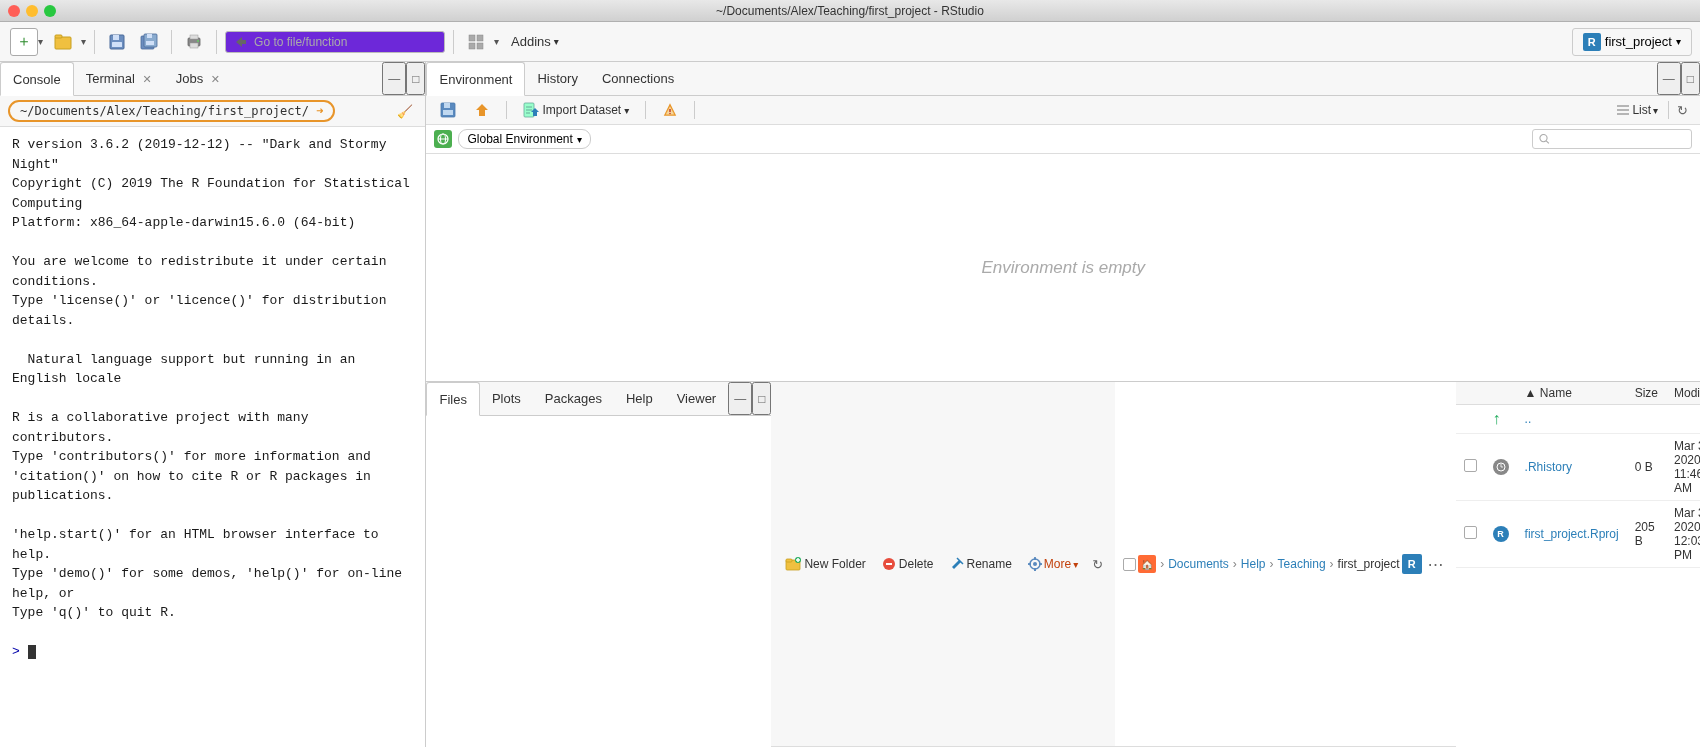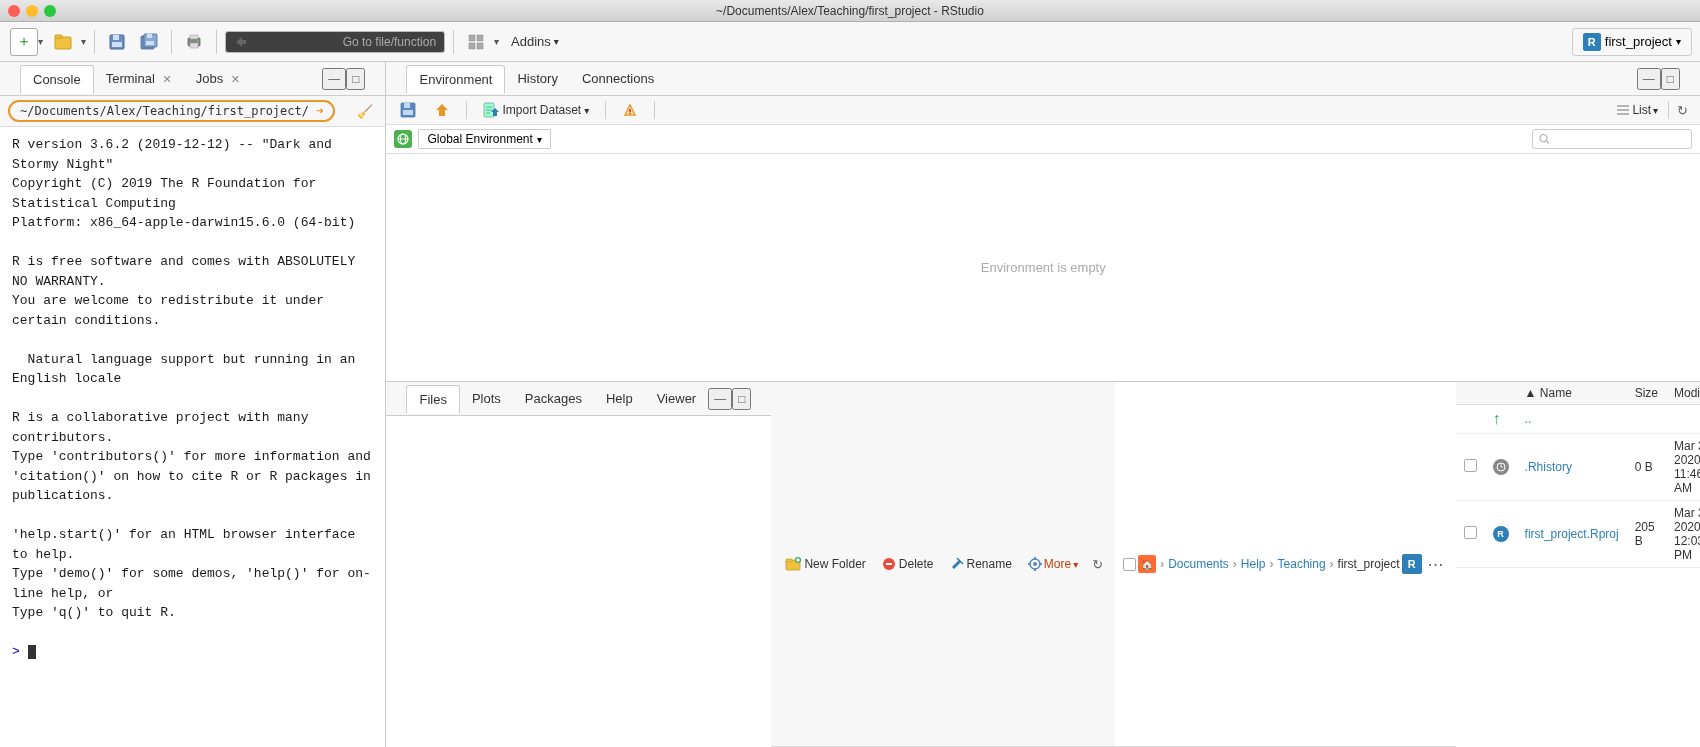--- a/index.html
+++ b/index.html
@@ -90,24 +90,23 @@
     .right-panel {
       flex: 1;
       display: flex;
       flex-direction: column;
       background: white;
     }
 
     
     .panel-tabs {
       display: flex;
-      align-items: center;
       background: #f7f7f7;
       border-bottom: 1px solid #ccc;
-      padding: 0 20px;
+      padding: 0 0;
       height: 34px;
     }
     .panel-tab {
       padding: 6px 12px;
       font-size: 13px;
       cursor: pointer;
       border: none;
       background: none;
       color: #333;
       border-radius: 3px 3px 0 0;
@@ -204,39 +203,40 @@
       cursor: pointer;
       font-size: 12px;
       color: #333;
     }
     .env-body {
       flex: 1;
       display: flex;
       align-items: center;
       justify-content: center;
       color: #aaa;
-      font-size: 13px;
+      font-size: 17px;
+      font-style: italic;
     }
 
     
     .global-env-row {
       display: flex;
       align-items: center;
       padding: 4px 8px;
       border-bottom: 1px solid #ddd;
       gap: 6px;
     }
     .global-env-btn {
       display: flex;
       align-items: center;
       gap: 4px;
       padding: 2px 8px;
       background: white;
       border: 1px solid #ccc;
-      border-radius: 1px;
+      border-radius: 9px;
       cursor: pointer;
       font-size: 12px;
     }
     .env-search {
       margin-left: auto;
       display: flex;
       align-items: center;
       background: white;
       border: 1px solid #ccc;
       border-radius: 3px;
@@ -519,21 +519,21 @@
     <svg width="18" height="18" viewBox="0 0 18 18">
       <rect x="3" y="5" width="12" height="8" rx="1" fill="#888" stroke="#666" stroke-width="0.8"></rect>
       <rect x="5" y="2" width="8" height="4" fill="#ddd" stroke="#999" stroke-width="0.5"></rect>
       <rect x="5" y="10" width="8" height="5" fill="#ddd" stroke="#999" stroke-width="0.5"></rect>
       <circle cx="13" cy="8" r="1" fill="#6c6"></circle>
     </svg>
   </button>
 
   <div class="toolbar-separator"></div>
 
-  <div style="display:flex;align-items:center;background:#404040;border:1px solid #bbb;border-radius:3px;padding:3px 8px;gap:6px;min-width:220px;justify-content:space-between;">
+  <div style="display:flex;align-items:center;background:#6d28d9;border:1px solid #bbb;border-radius:3px;padding:3px 8px;gap:6px;min-width:220px;">
     <svg width="14" height="14" viewBox="0 0 14 14">
       <polygon points="2,7 8,2 8,5 12,5 12,9 8,9 8,12" fill="#666"></polygon>
     </svg>
     <span style="font-size:12px;color:#aaa;">Go to file/function</span>
   </div>
 
   <div class="toolbar-separator"></div>
 
   <button class="tb-icon-btn">
     <svg width="18" height="18" viewBox="0 0 18 18">
@@ -588,22 +588,22 @@
       <div style="margin-left:auto;">
         <button class="mini-icon-btn" title="Clear console">🧹</button>
       </div>
     </div>
 
     <div class="console-body">
       <div>R version 3.6.2 (2019-12-12) -- "Dark and Stormy Night"</div>
       <div>Copyright (C) 2019 The R Foundation for Statistical Computing</div>
       <div>Platform: x86_64-apple-darwin15.6.0 (64-bit)</div>
       <div>&nbsp;</div>
-      <div>R is free software and comes with ABSOLUTELY NO WARRANTY.</div>
       <div>You are welcome to redistribute it under certain conditions.</div>
+      <div>Type 'license()' or 'licence()' for distribution details.</div>
       <div>&nbsp;</div>
       <div>&nbsp;&nbsp;Natural language support but running in an English locale</div>
       <div>&nbsp;</div>
       <div>R is a collaborative project with many contributors.</div>
       <div>Type 'contributors()' for more information and</div>
       <div>'citation()' on how to cite R or R packages in publications.</div>
       <div>&nbsp;</div>
       <div>'help.start()' for an HTML browser interface to help.</div>
       <div>Type 'demo()' for some demos, 'help()' for on-line help, or</div>
       <div>Type 'q()' to quit R.</div>

